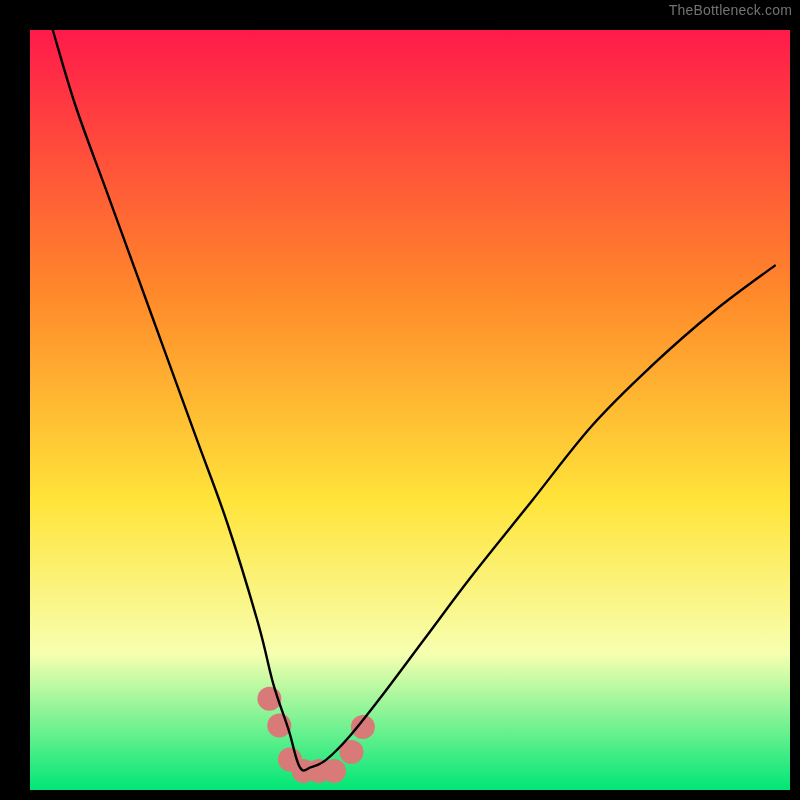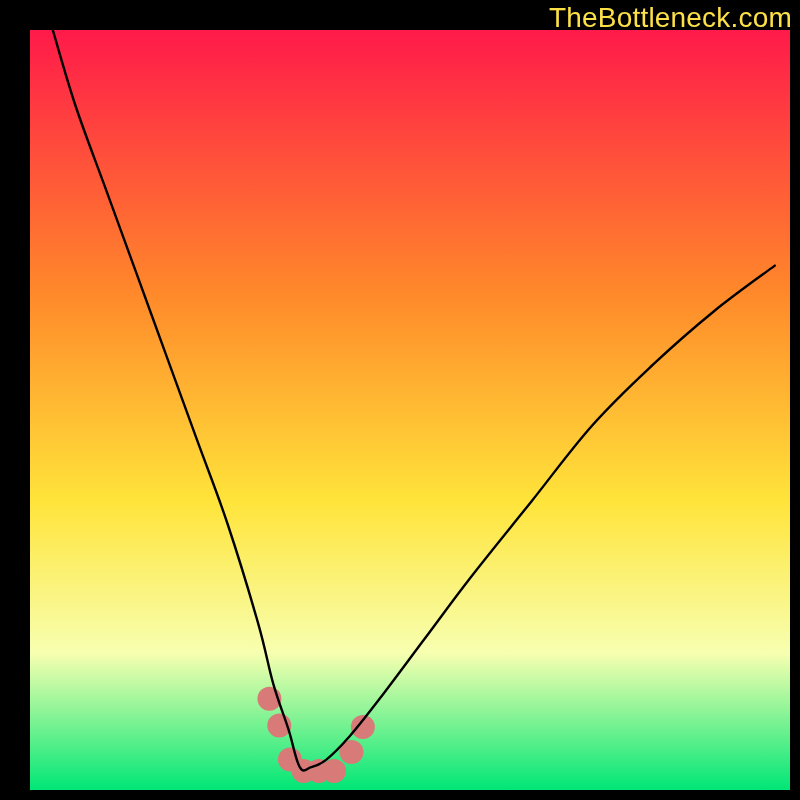--- a/index.html
+++ b/index.html
@@ -16,22 +16,22 @@
     top: 0;
     width: 800px;
     height: 800px;
     background: #000000;
   }
   .attribution {
     position: absolute;
     top: 2px;
     right: 8px;
     font-family: Arial, Helvetica, sans-serif;
-    font-size: 28px;
-    color: #fde047;
+    font-size: 14px;
+    color: #737373;
     letter-spacing: 0.2px;
     z-index: 10;
     user-select: none;
   }
   svg {
     position: absolute;
     left: 0;
     top: 0;
   }
 </style>

